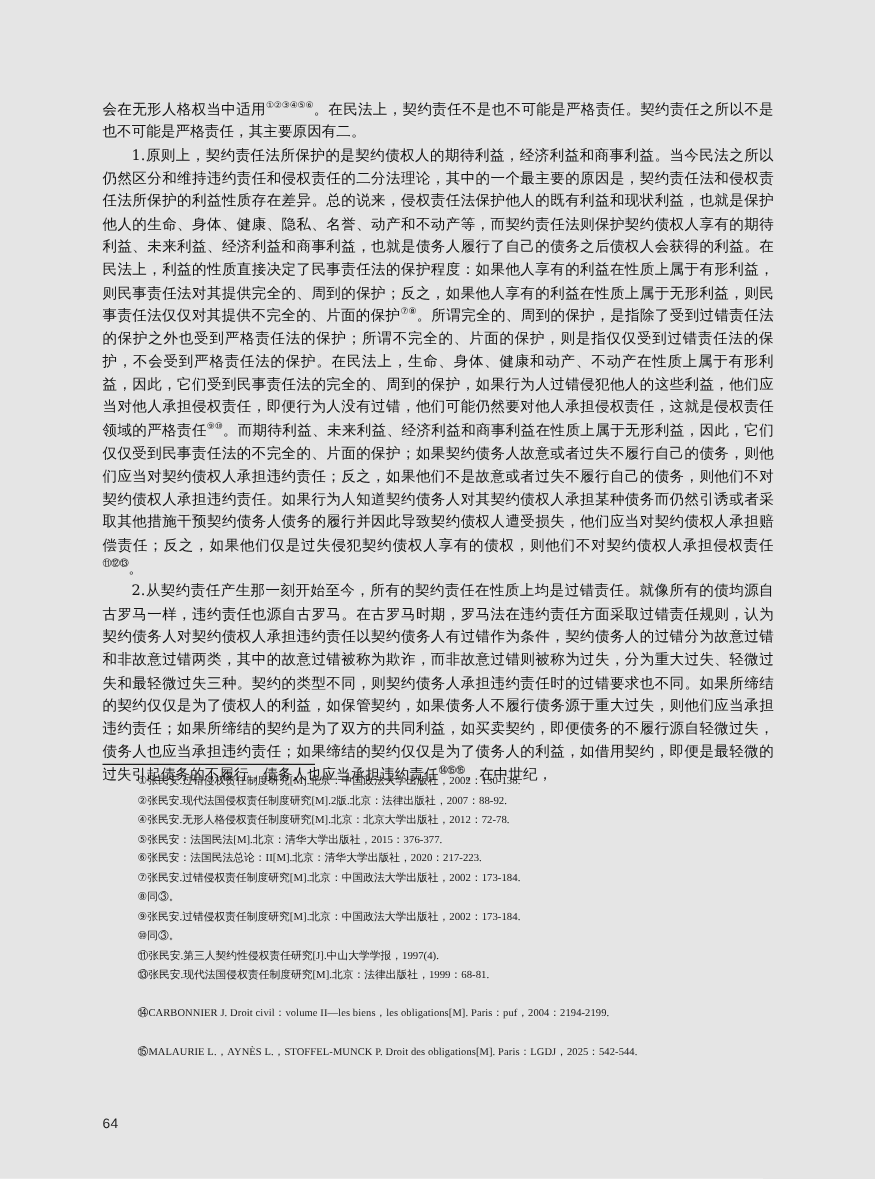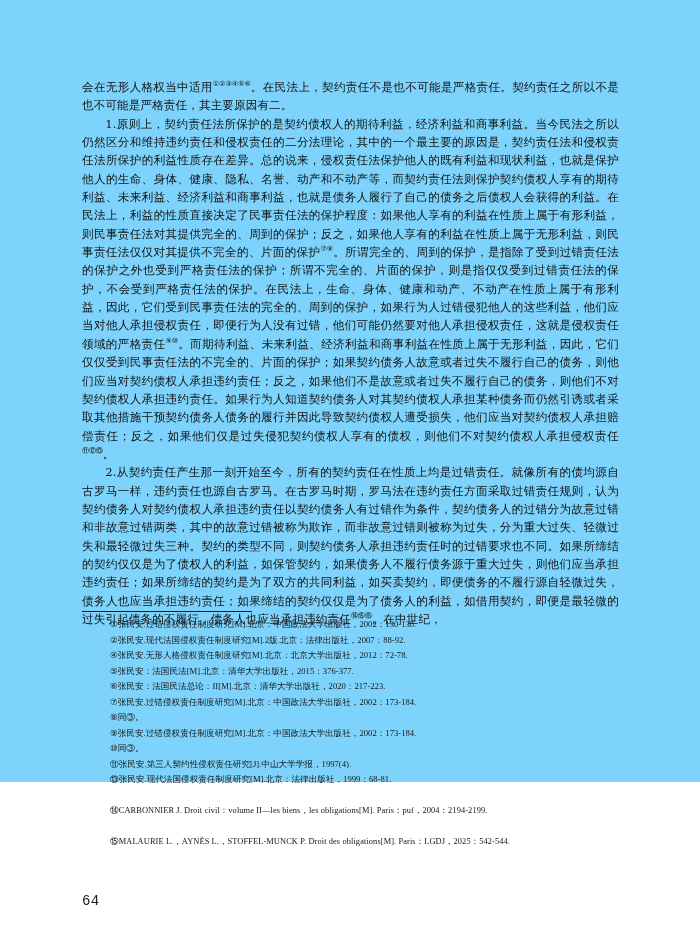--- a/index.html
+++ b/index.html
@@ -12,22 +12,22 @@
     height: 943px;
     font-family: "DejaVu Sans", "Liberation Sans", sans-serif;
     color: #1c1c1c;
     position: relative;
     overflow: hidden;
   }
   .page {
     position: absolute;
     left: 0; top: 0;
     width: 700px;
-    height: 782px;
-    background: #7dd3fc;
+    height: 943px;
+    background: #e5e5e5;
   }
   .content {
     position: absolute;
     left: 82px;
     top: 78px;
     width: 537px;
   }
   
   .body-text {
     font-family: "DejaVu Serif", "Liberation Serif", serif;
@@ -83,22 +83,22 @@
   .fn-item.latin {
     font-size: 8.4px;
     letter-spacing: 0.1px;
     margin-top: 15px;
   }
   
   .page-number {
     position: absolute;
     left: 82px;
     top: 893px;
-    font-family: Liberation Mono, monospace;
-    font-size: 14px;
+    font-family: Liberation Sans, sans-serif;
+    font-size: 11px;
     color: #1a1a1a;
     letter-spacing: 0.3px;
   }
 </style>
 </head>
 <body>
 
 <div class="page">
 
   <div class="content">

